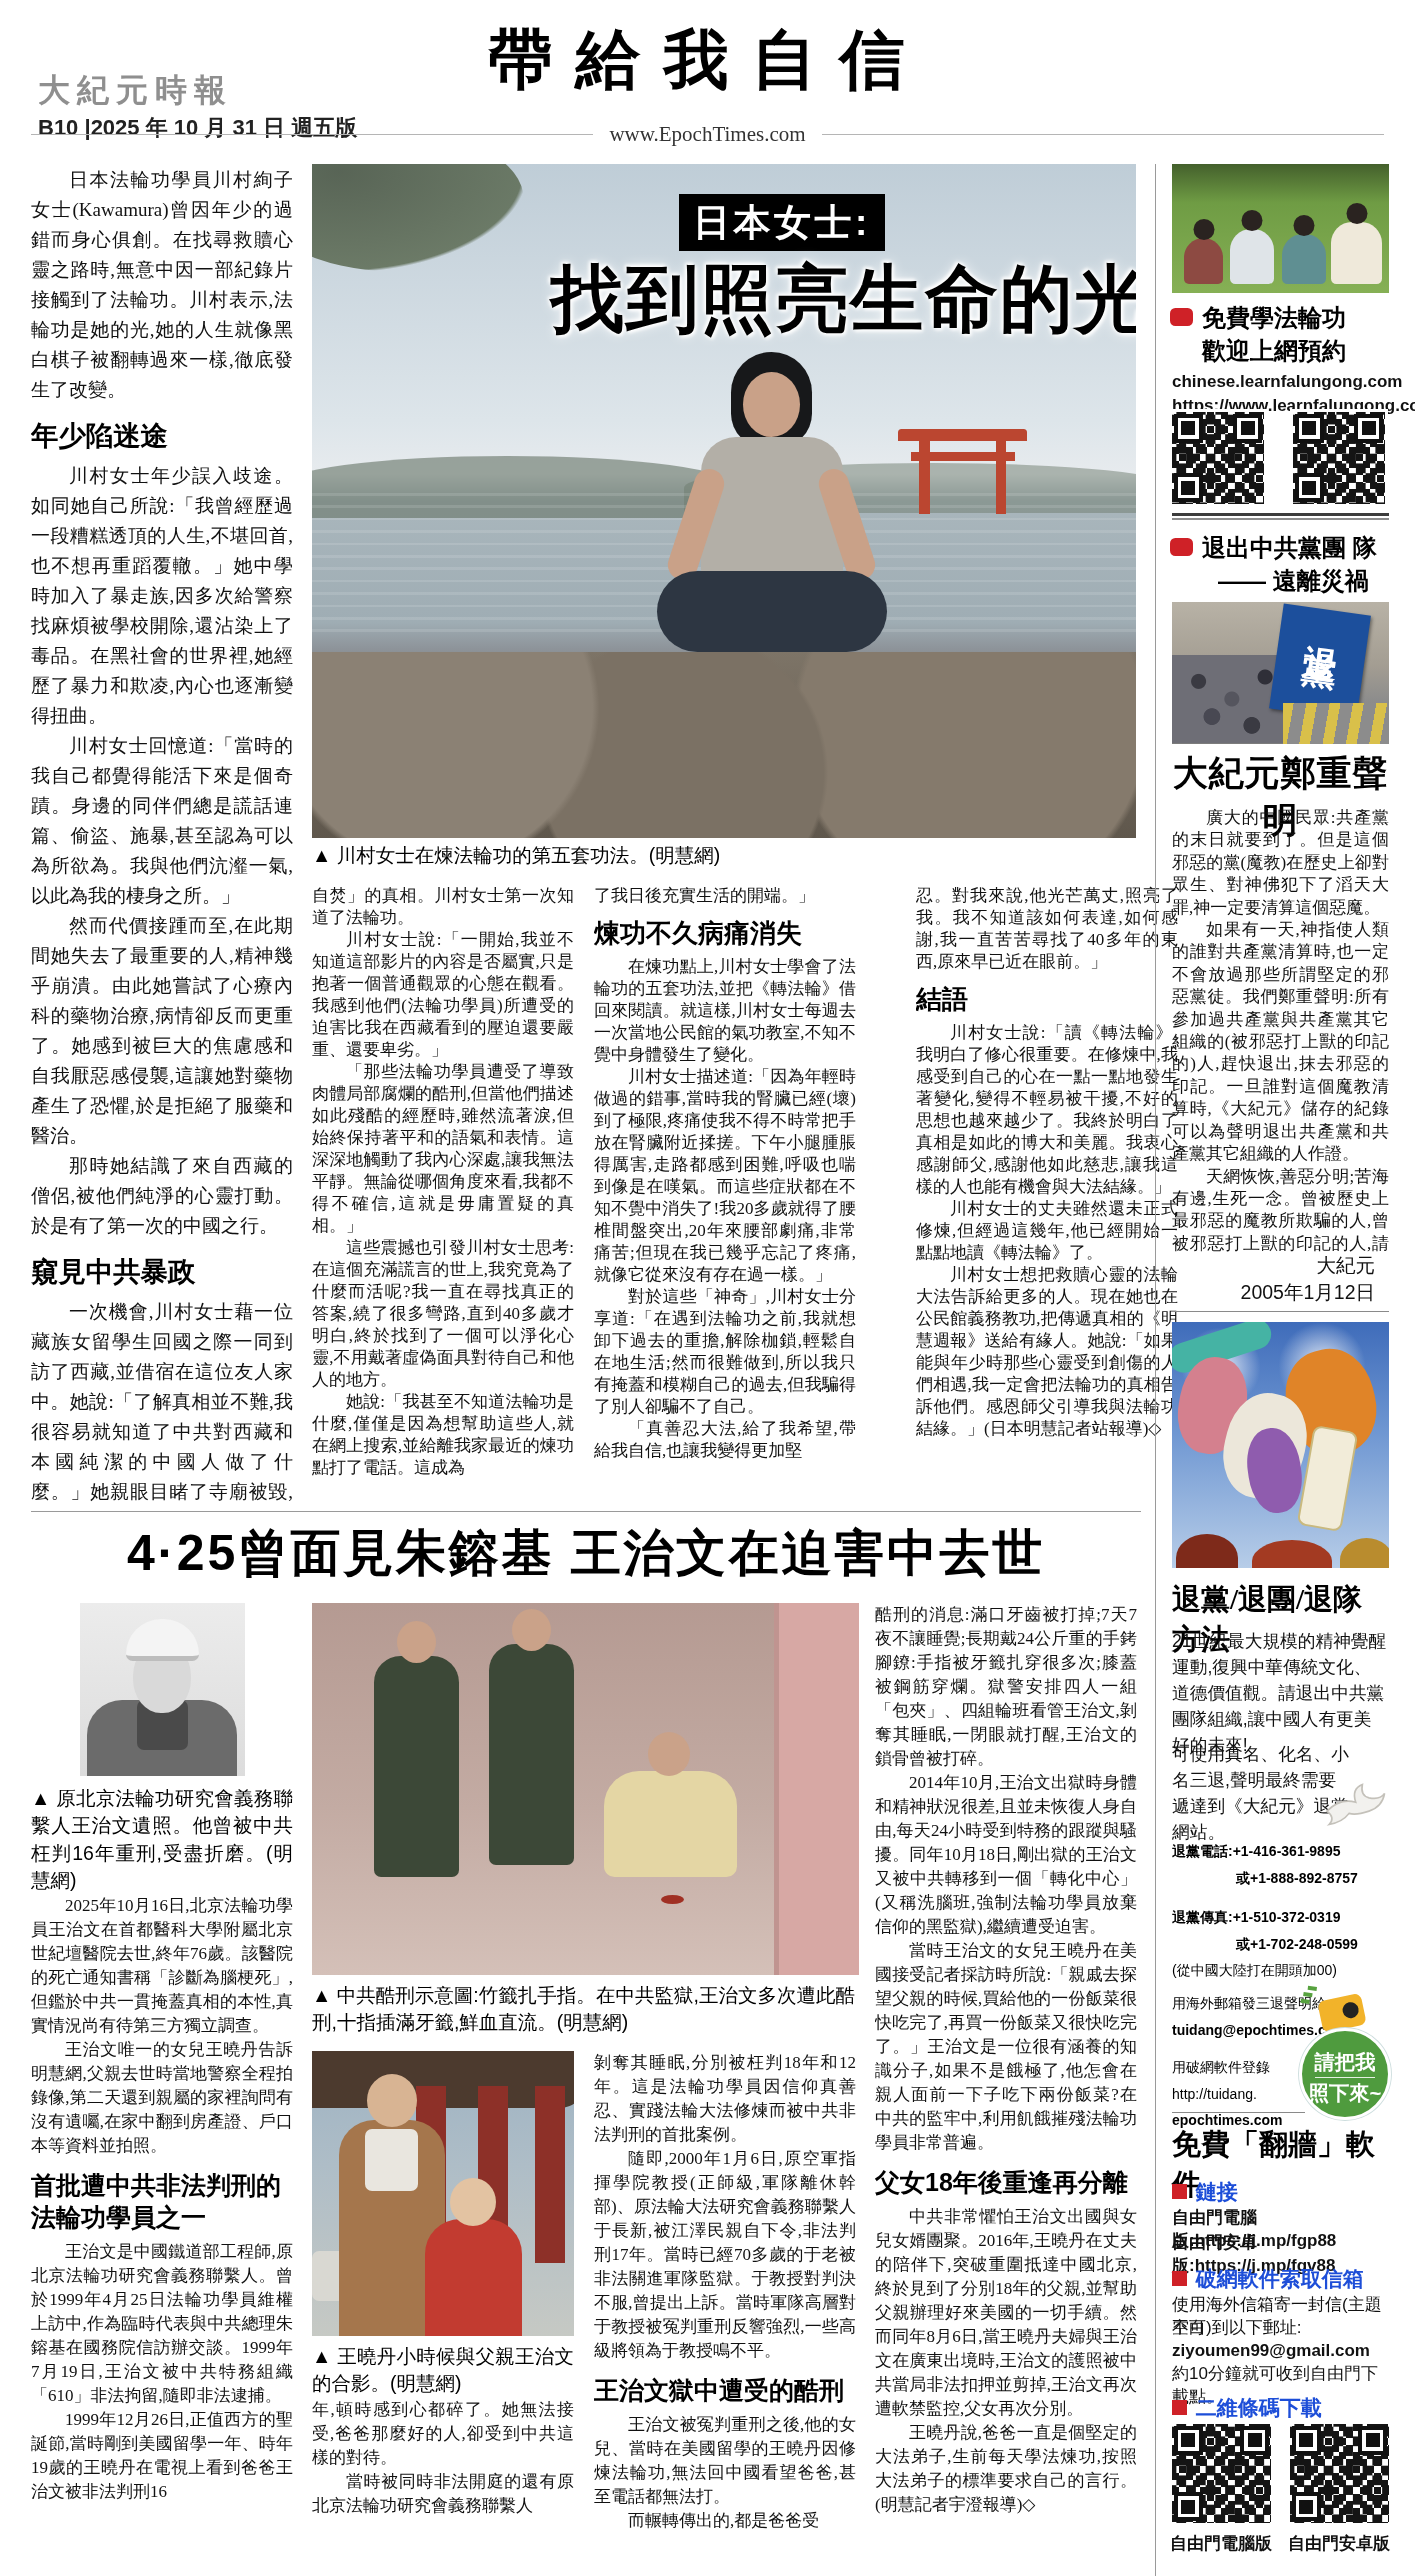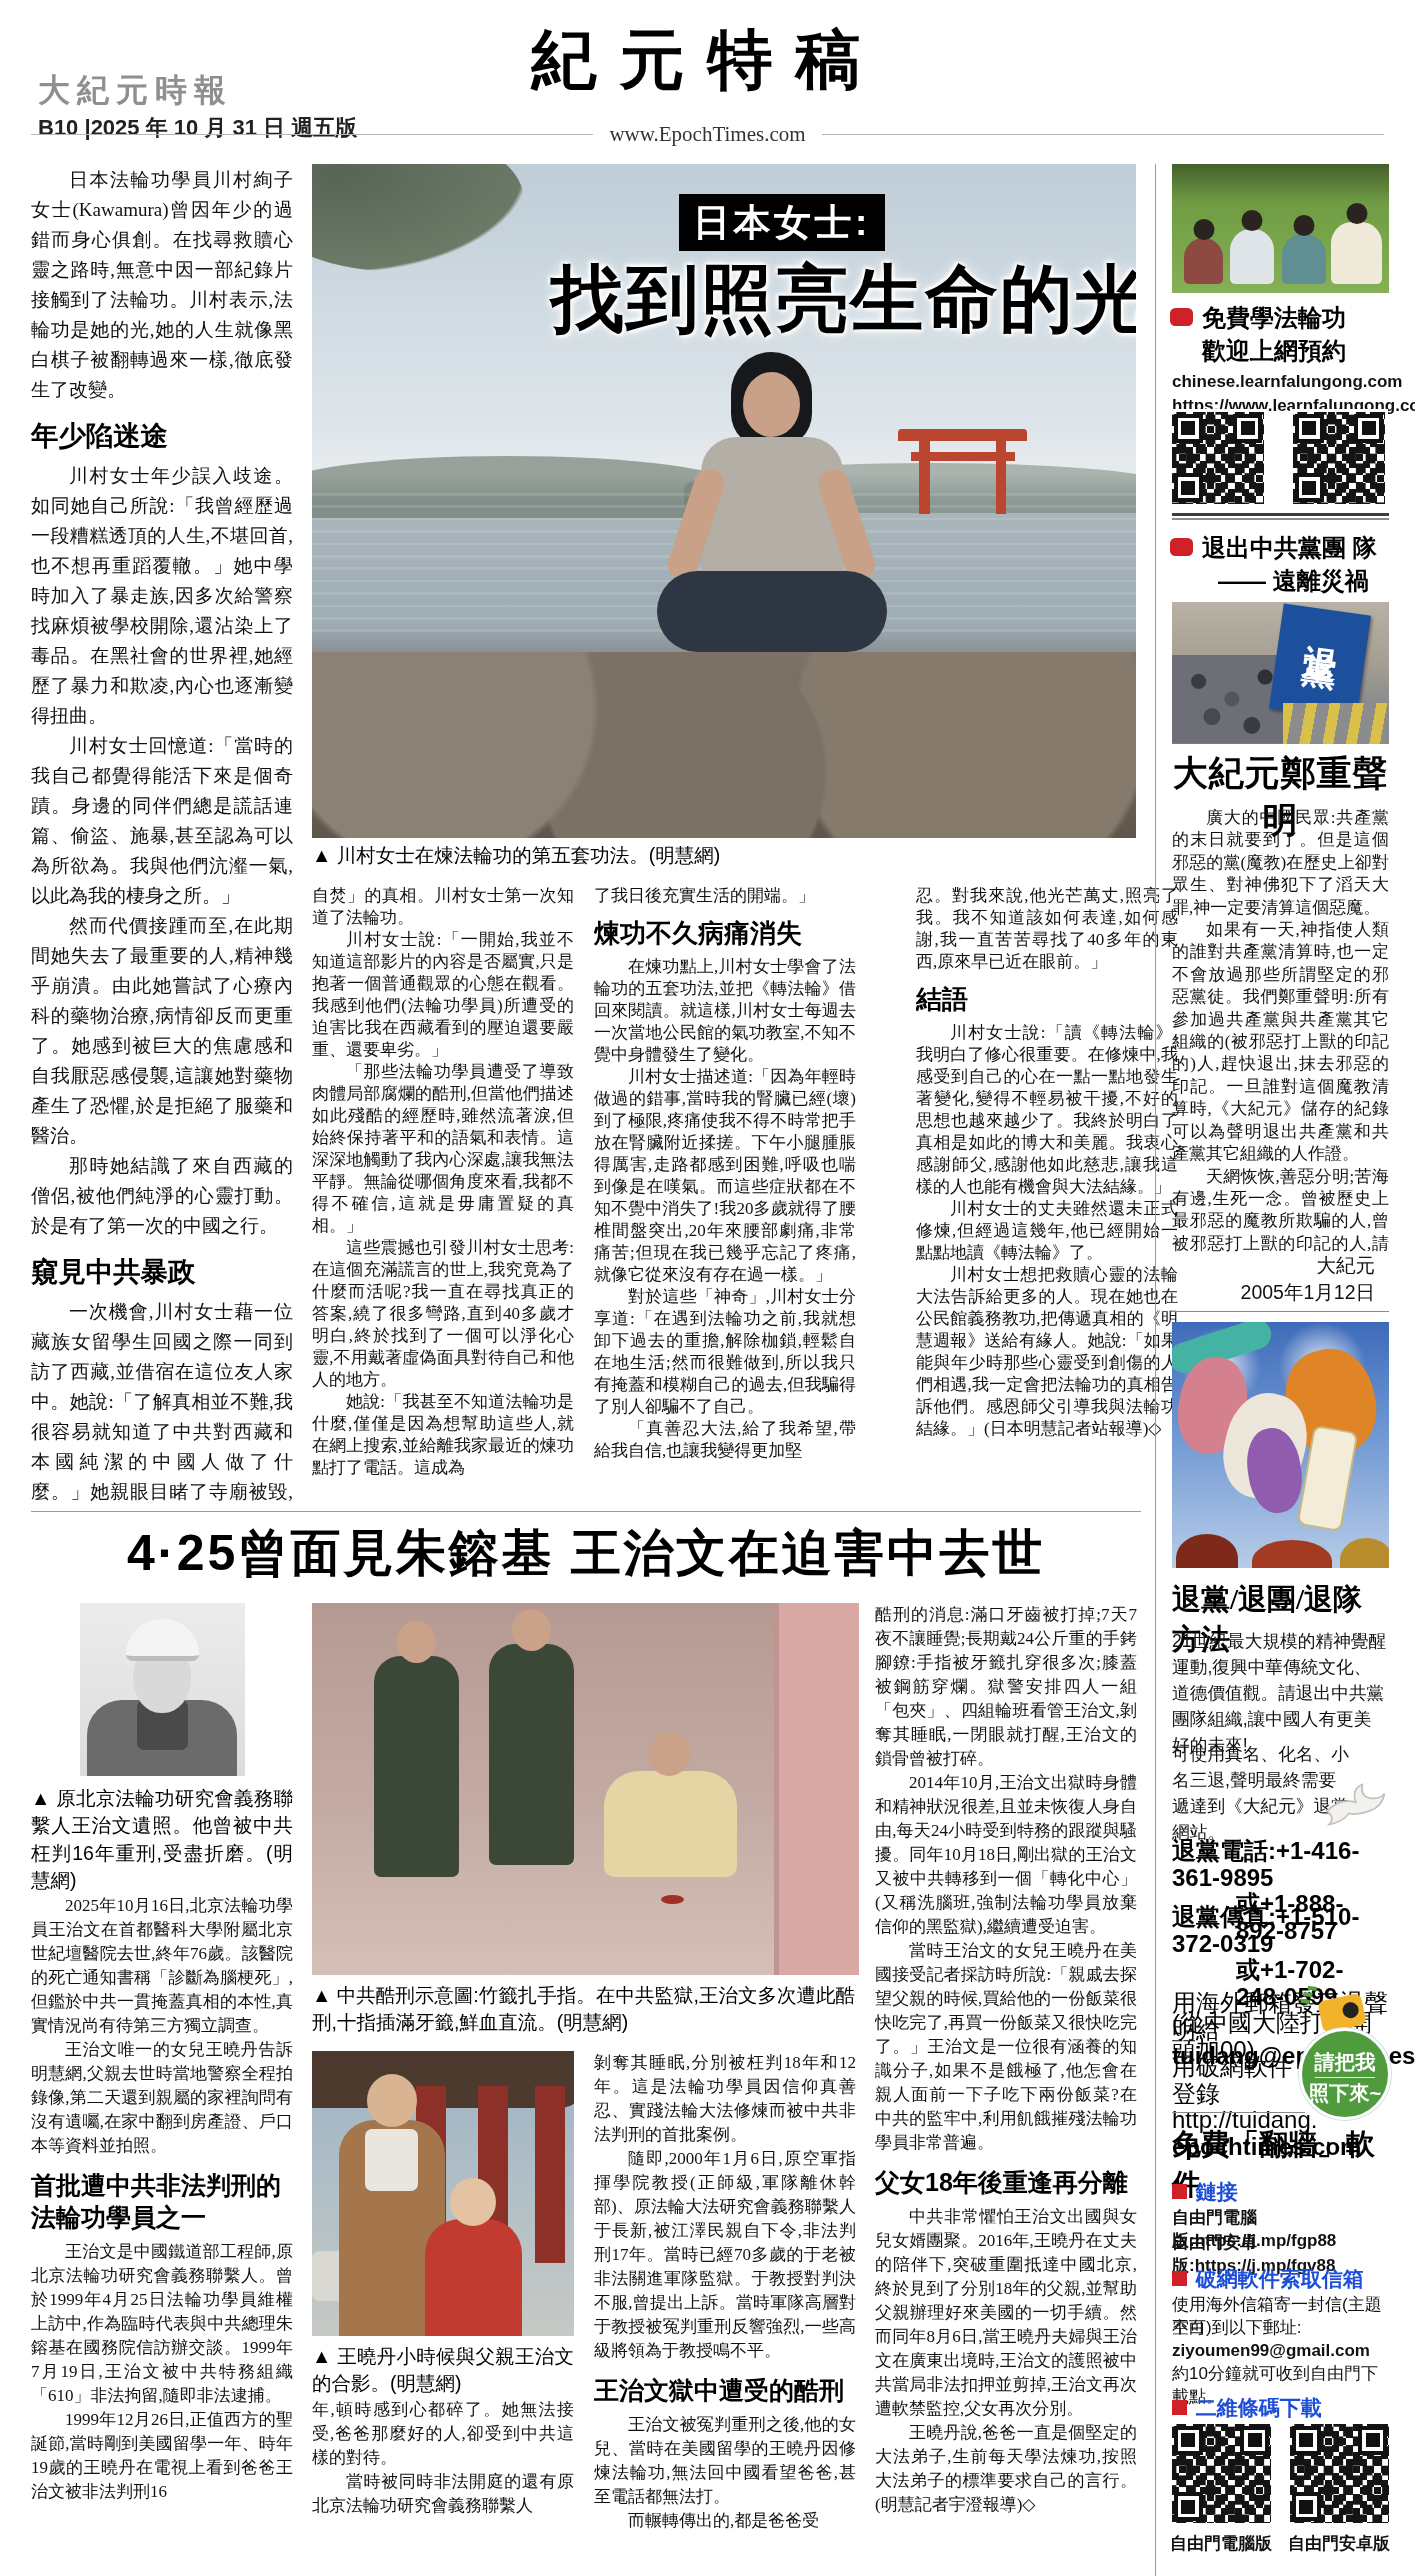--- a/index.html
+++ b/index.html
@@ -166,21 +166,21 @@
   .scroll{left:133px;top:106px;position:absolute;width:41px;height:97px;background:#f2ecd9;border:2.7px solid #c9b97e;border-radius:8.8px;transform:rotate(10deg);}
   .demon{position:absolute;bottom:-14px;border-radius:50% 50% 0 0;}
   .dm1{left:3.5px;width:62px;height:48px;background:#7e2a1a;}
   .dm2{left:80px;width:80px;height:42px;background:#a33a22;}
   .dm3{left:168px;width:53px;height:44px;background:#b98c2e;}
   .methods-title{position:absolute;left:1172px;top:1580px;width:217px;
       font-family:var(--serif);font-weight:bold;font-size:29px;color:#000;}
   .methods-p{position:absolute;left:1172px;width:217px;font-family:var(--sans);
       font-size:17.7px;line-height:26px;color:#111;}
   .contact{position:absolute;left:1172px;width:217px;font-family:var(--sans);font-weight:bold;
-      font-size:24px;line-height:26.5px;color:#000;}
+      font-size:14px;line-height:26.5px;color:#000;}
   .contact .ind{padding-left:64px;}
   .dove{position:absolute;left:1318px;top:1776px;width:71px;height:57px;}
   .badge{position:absolute;left:1299px;top:2028px;width:92px;height:92px;border-radius:50%;
       background:#4f9b3e;border:3.5px solid #fff;box-shadow:0 0 0 0.9px #cdd;text-align:center;
       font-family:var(--sans);font-weight:bold;color:#fff;font-size:20.3px;line-height:26.5px;padding-top:17.7px;box-sizing:border-box;}
   .badge .bline{display:block;}
   .badge .sep{display:block;width:70%;margin:1.8px auto;border-top:1.8px solid rgba(255,255,255,.85);}
   .camera{position:absolute;left:1320px;top:1997px;width:44px;height:32px;background:#f2b32a;border-radius:7px;transform:rotate(-12deg);}
   .camera::before{content:"";position:absolute;left:23px;top:7px;width:16px;height:16px;border-radius:50%;background:#222;}
   .camera::after{content:"";position:absolute;left:-12.4px;top:-10.6px;width:8.8px;height:3.5px;background:#57a23f;
@@ -193,21 +193,21 @@
   .fw-link{font-weight:bold;}
   .qr-label{position:absolute;width:104px;text-align:center;font-family:var(--sans);font-size:17px;font-weight:bold;}
 </style>
 </head>
 <body>
 
 <div class="page">
 
   <div class="masthead-logo">大紀元時報</div>
   <div class="edition-line">B10 |2025 年 10 月 31 日 週五版</div>
-  <div class="section-title">紀元特稿</div>
+  <div class="section-title">帶給我自信</div>
   <div class="header-rule"></div>
   <div class="header-site"><span>www.EpochTimes.com</span></div>
 
   <div class="main-photo">
     <div class="trees"></div>
     <div class="mountain m1"></div>
     <div class="mountain m2"></div>
     <div class="water-glint"></div>
     <div class="torii">
       <i class="lintel"></i>

